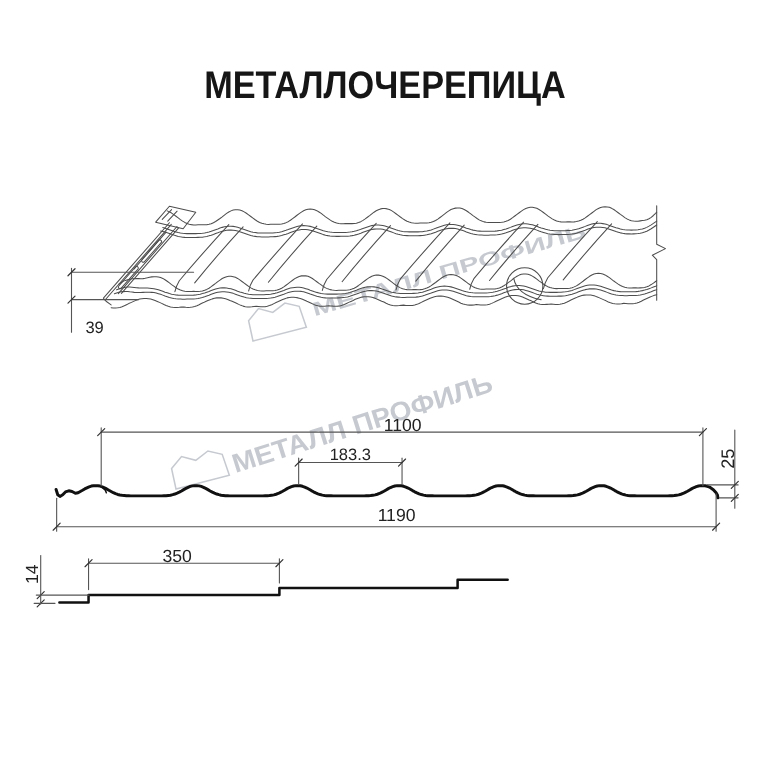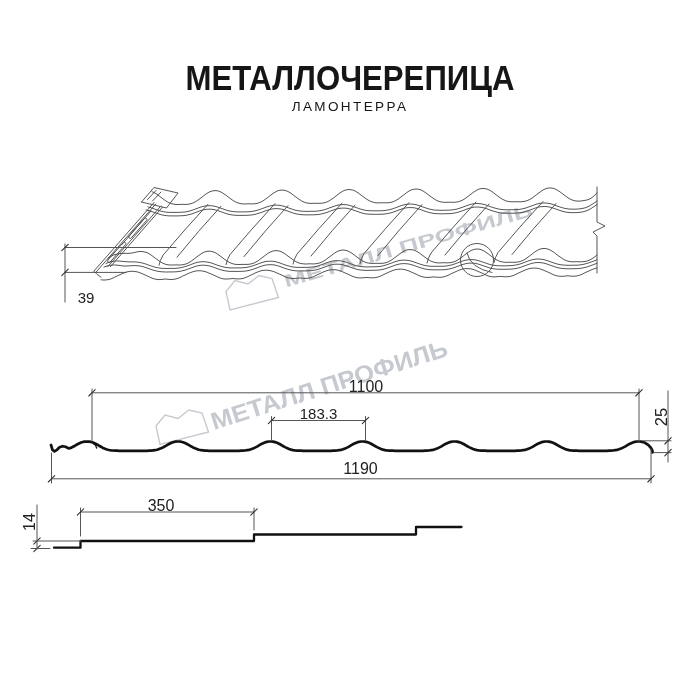--- a/index.html
+++ b/index.html
@@ -91,13 +91,12 @@
 <polyline points="31.0,548.5 50.0,548.5" fill="none" stroke="#555" stroke-width="1" stroke-linecap="round" stroke-linejoin="round"></polyline>
 <text x="0" y="0" font-family="Liberation Sans, sans-serif" font-size="16" fill="#222" text-anchor="middle" transform="translate(34.5,522) rotate(-90)">14</text>
 <polyline points="80.5,536.0 80.5,508.0" fill="none" stroke="#555" stroke-width="1" stroke-linecap="round" stroke-linejoin="round"></polyline>
 <polyline points="254.0,530.0 254.0,508.0" fill="none" stroke="#555" stroke-width="1" stroke-linecap="round" stroke-linejoin="round"></polyline>
 <polyline points="80.5,512.0 254.0,512.0" fill="none" stroke="#555" stroke-width="1" stroke-linecap="round" stroke-linejoin="round"></polyline>
 <polyline points="77.3,515.2 83.7,508.8" fill="none" stroke="#333" stroke-width="1.1" stroke-linecap="round" stroke-linejoin="round"></polyline>
 <polyline points="250.8,515.2 257.2,508.8" fill="none" stroke="#333" stroke-width="1.1" stroke-linecap="round" stroke-linejoin="round"></polyline>
 <text x="161" y="511" font-family="Liberation Sans, sans-serif" font-size="16" fill="#222" text-anchor="middle">350</text>
 </svg>
 <div id="t1">МЕТАЛЛОЧЕРЕПИЦА</div>
-<div id="t2">ЛАМОНТЕРРА</div>
 </div>
 </body></html>

